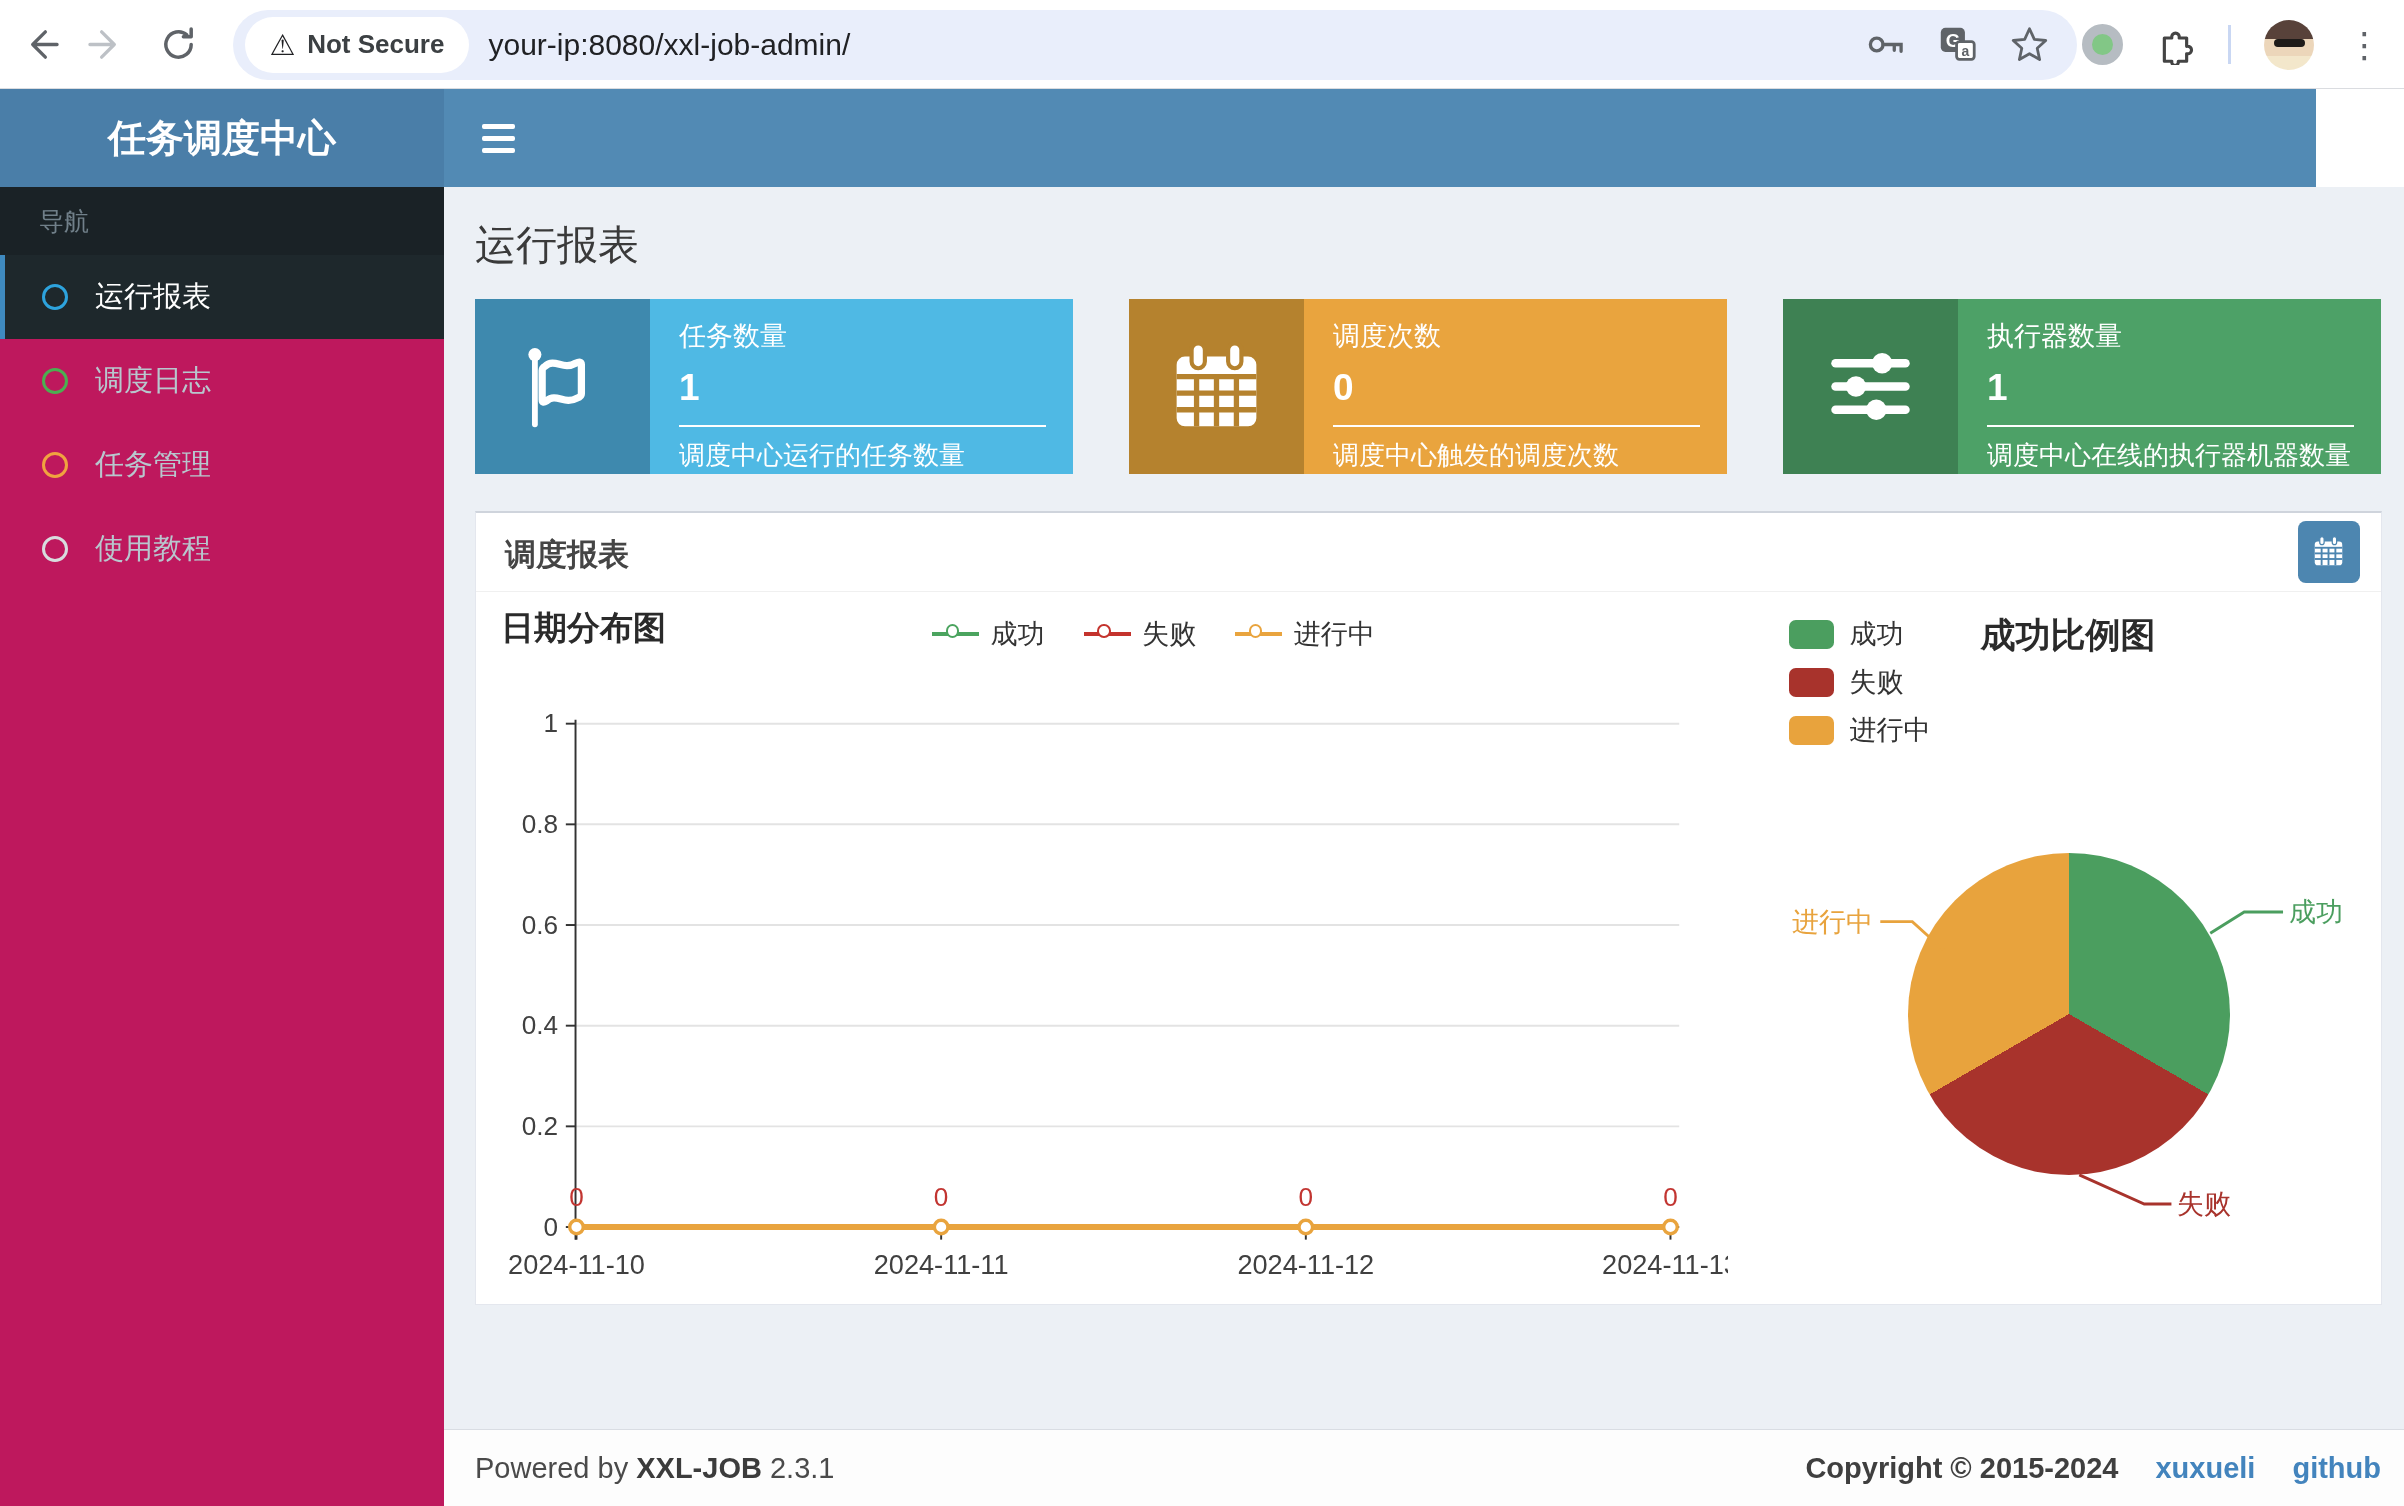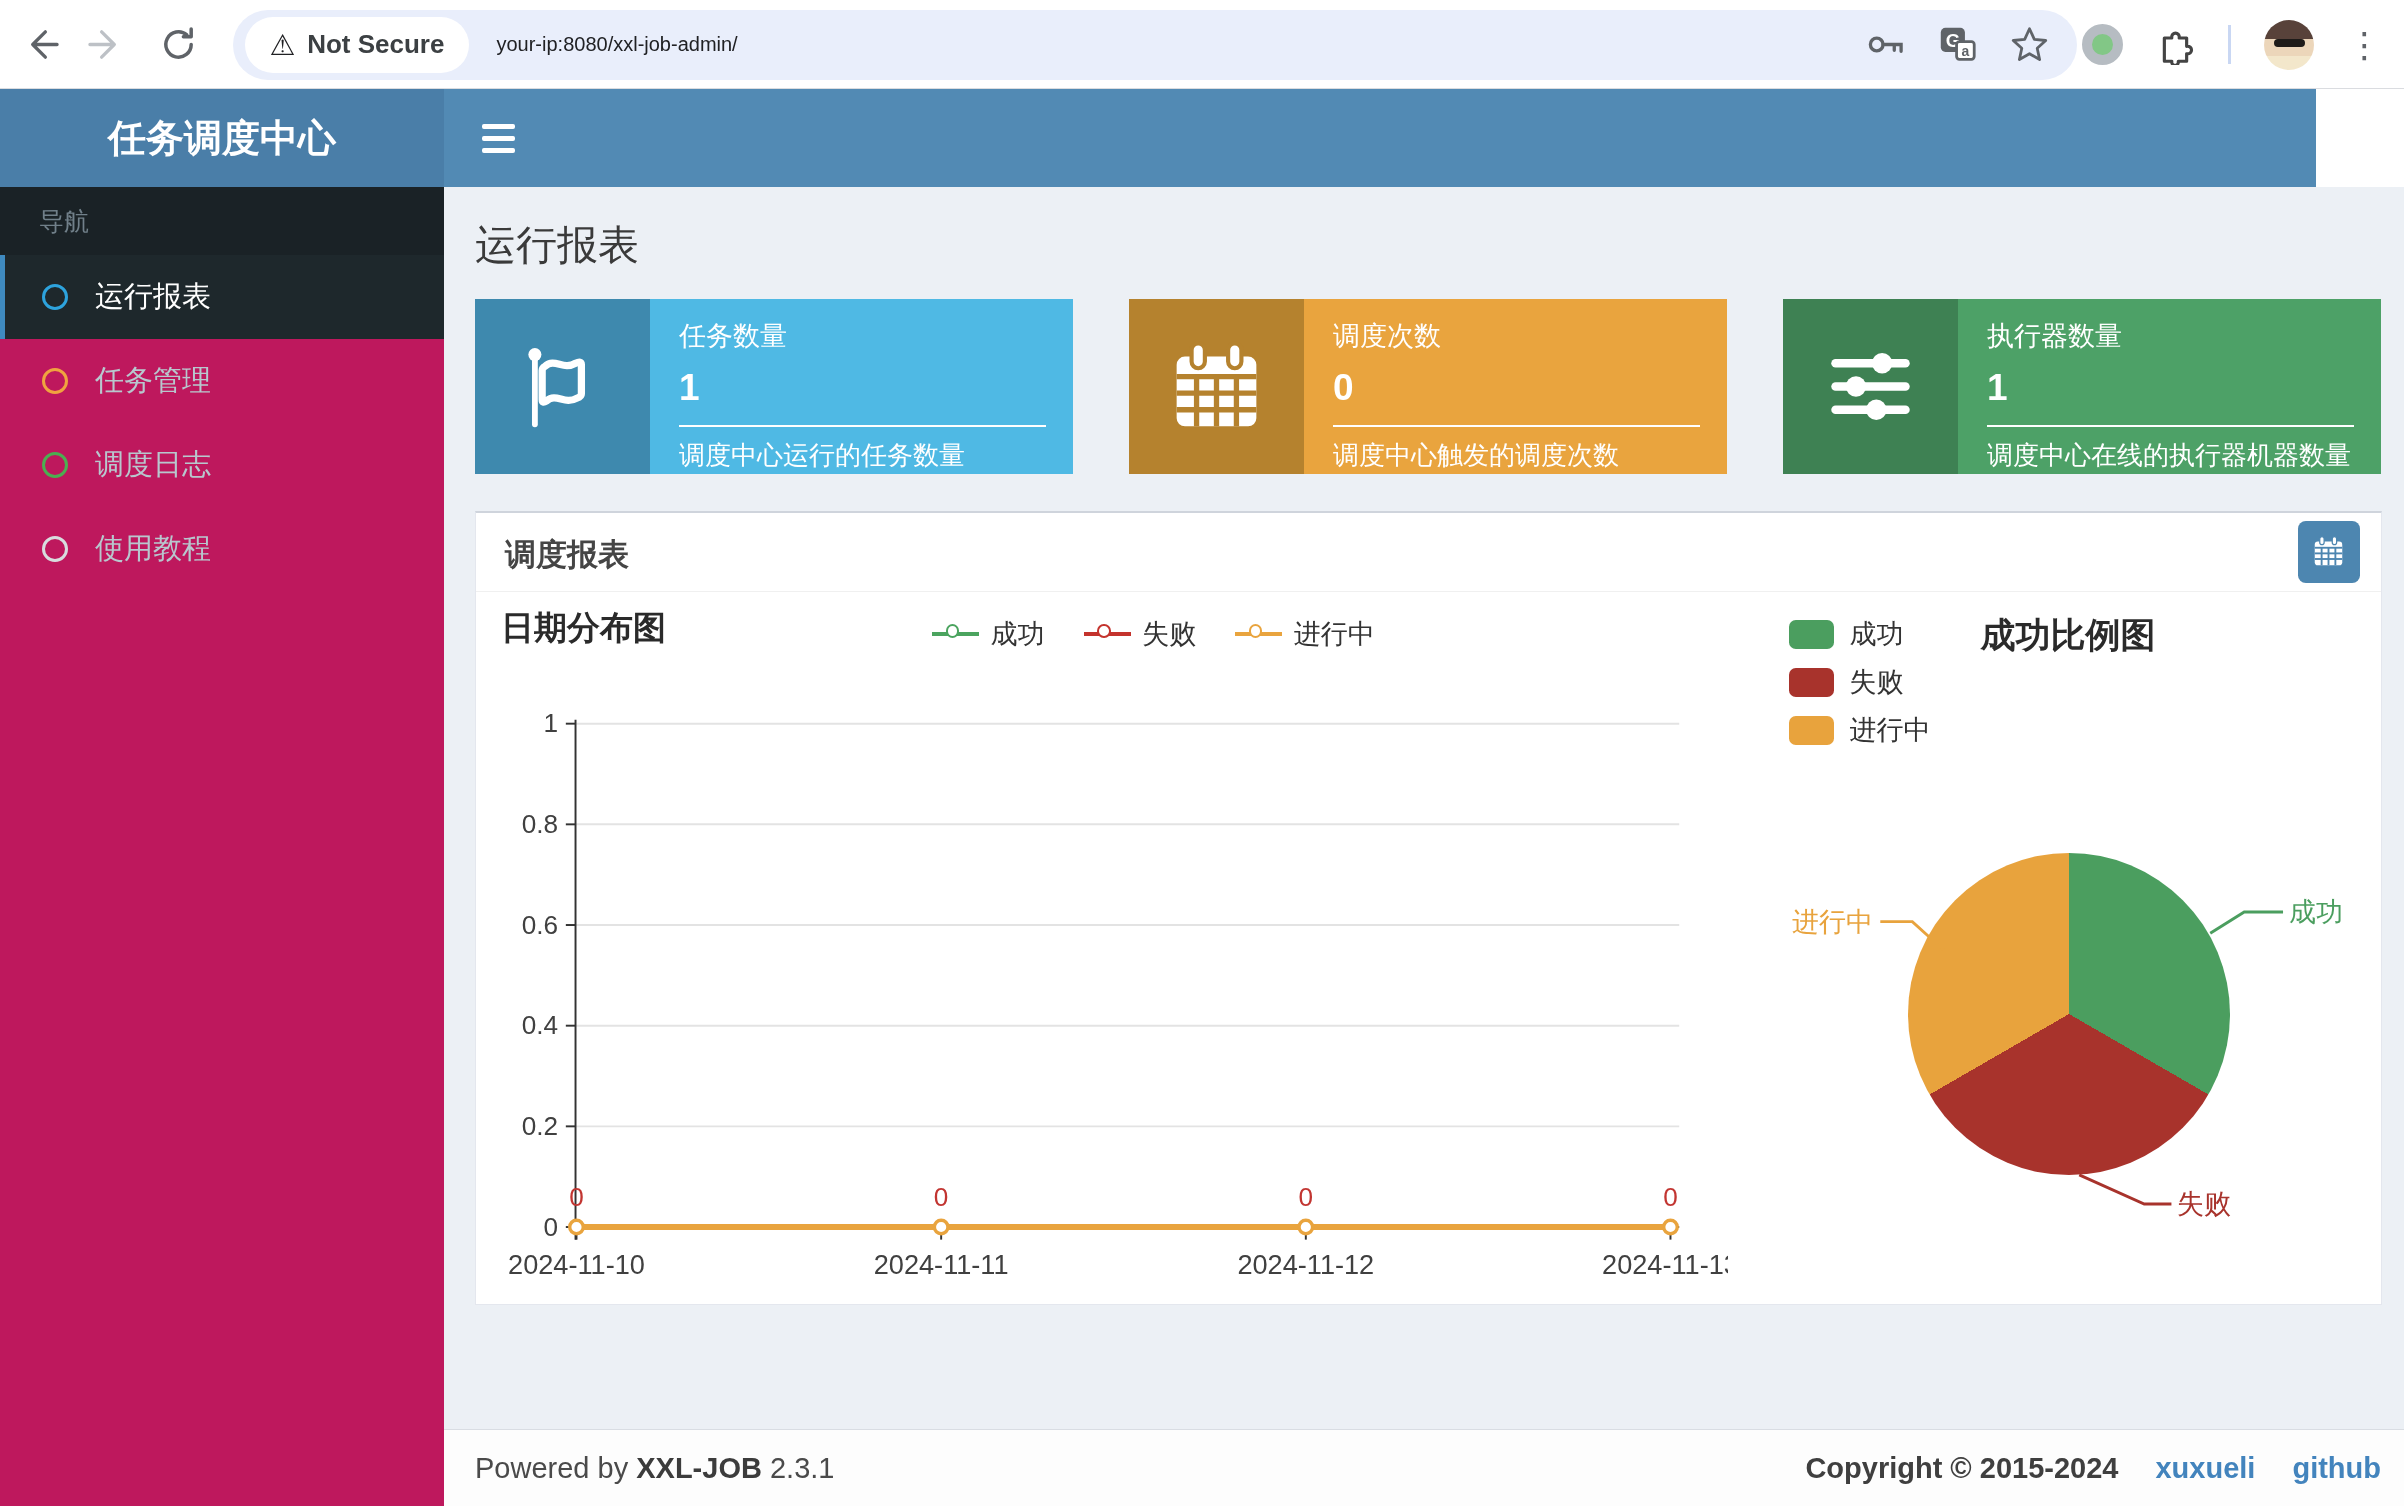--- a/index.html
+++ b/index.html
@@ -5,21 +5,21 @@
   * { margin:0; padding:0; box-sizing:border-box; }
   body { font-family:"Liberation Sans","DejaVu Sans",sans-serif; }
   .stage { position:relative; width:2405px; height:1506px; background:#ffffff; overflow:hidden; }
 
   
   .chrome { position:absolute; left:0; top:0; width:2405px; height:89px; background:#ffffff; border-bottom:1.9px solid #dadce0; }
   .chrome .navbtn { position:absolute; top:23px; width:43px; height:43px; display:flex; align-items:center; justify-content:center; border-radius:50%; }
   .urlbar { position:absolute; left:233px; top:9.7px; width:1844px; height:70px; border-radius:35px; background:#e9eefb; display:flex; align-items:center; }
   .secchip { margin-left:11.6px; height:56px; border-radius:28px; background:#ffffff; display:flex; align-items:center; padding:0 25px; gap:11.6px; color:#3c4043; font-size:26px; font-weight:600; }
   .warn { font-size:29px; color:#202124; }
-  .urltext { margin-left:27px; font-size:20px; color:#202124; }
+  .urltext { margin-left:19px; font-size:30px; color:#202124; }
   .chrome-right { position:absolute; right:0; top:0; height:89px; display:flex; align-items:center; gap:33px; padding-right:23px; }
   .cicon { width:39px; height:39px; display:flex; align-items:center; justify-content:center; color:#5f6368; }
   .ext-dot { width:41px; height:41px; border-radius:50%; border:10.7px solid #b6bcc2; background:#82c786; }
   .vdiv { width:2.9px; height:39px; background:#c9d7f3; }
   .avatar { width:50px; height:50px; border-radius:50%; background:linear-gradient(180deg,#58423a 0 38%,#ecd6ba 38% 72%,#f3e7cb 72%); position:relative; overflow:hidden; }
   .avatar:after { content:""; position:absolute; left:9.7px; top:19.4px; width:31px; height:7.8px; border-radius:3.9px; background:#1e1b19; }
   .kebab { font-size:35px; color:#5f6368; line-height:1; }
 
   
   .appbar { position:absolute; left:0; top:89px; width:2316px; height:98px; background:#528ab4; }
@@ -157,26 +157,26 @@
   </div>
 
   <div class="sidebar">
     <div class="nav-label">导航</div>
     <div id="side-items">
         <div class="side-item active">
           <span class="ring" style="border-color:#2da3dd"></span>
           <span>运行报表</span>
         </div>
         <div class="side-item">
+          <span class="ring" style="border-color:#4cae51"></span>
+          <span>调度日志</span>
+        </div>
+        <div class="side-item">
           <span class="ring" style="border-color:#f0a33f"></span>
           <span>任务管理</span>
-        </div>
-        <div class="side-item">
-          <span class="ring" style="border-color:#4cae51"></span>
-          <span>调度日志</span>
         </div>
         <div class="side-item">
           <span class="ring" style="border-color:#d8dcde"></span>
           <span>使用教程</span>
         </div>
       </div>
   </div>
 
   <div class="main">
     <div class="page-title">运行报表</div>

